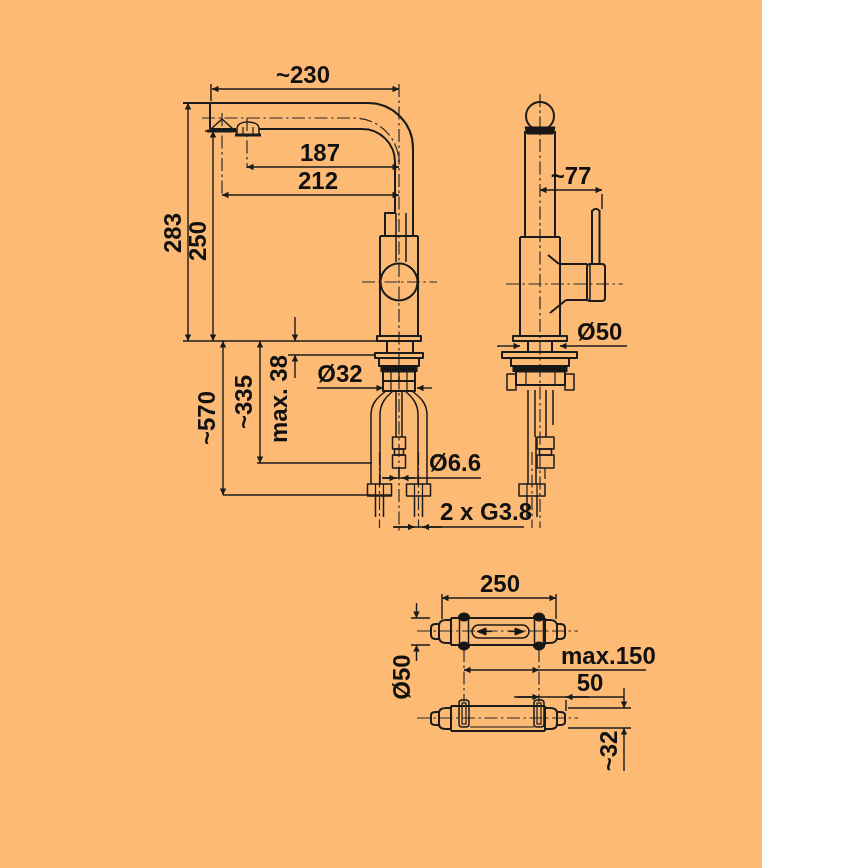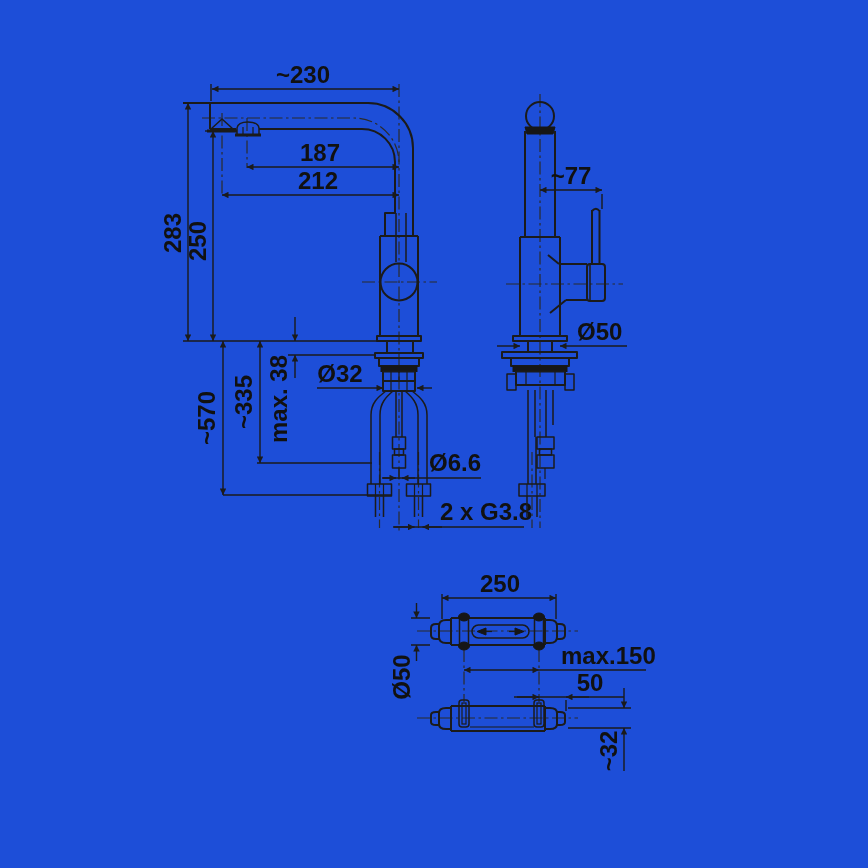--- a/index.html
+++ b/index.html
@@ -1,16 +1,16 @@
 <!DOCTYPE html>
 <html><head>
 <meta charset="utf-8">
 <style>
   html,body{margin:0;padding:0;background:#ffffff;}
-  .stage{width:868px;height:868px;background:#1d4ed8;position:relative;overflow:hidden;}
+  .stage{width:762px;height:868px;background:#fdba74;position:relative;overflow:hidden;}
   svg{display:block;}
   .ol{fill:none;stroke:#1b1b1b;stroke-width:2;stroke-linejoin:round;}
   .ol15{fill:none;stroke:#1b1b1b;stroke-width:1.5;stroke-linejoin:round;}
   .thick{fill:none;stroke:#1b1b1b;stroke-width:3;}
   .solid{fill:#161616;stroke:#161616;}
   .dim{fill:none;stroke:#1b1b1b;stroke-width:1.4;}
   .thin{fill:none;stroke:#1b1b1b;stroke-width:1.2;}
   .cl{fill:none;stroke:#2b2b2b;stroke-width:1.2;stroke-dasharray:13 3.5 2.5 3.5;}
   text{font-family:"Liberation Sans","DejaVu Sans",sans-serif;font-size:24px;font-weight:bold;fill:#111;}
   .mid{text-anchor:middle;}

